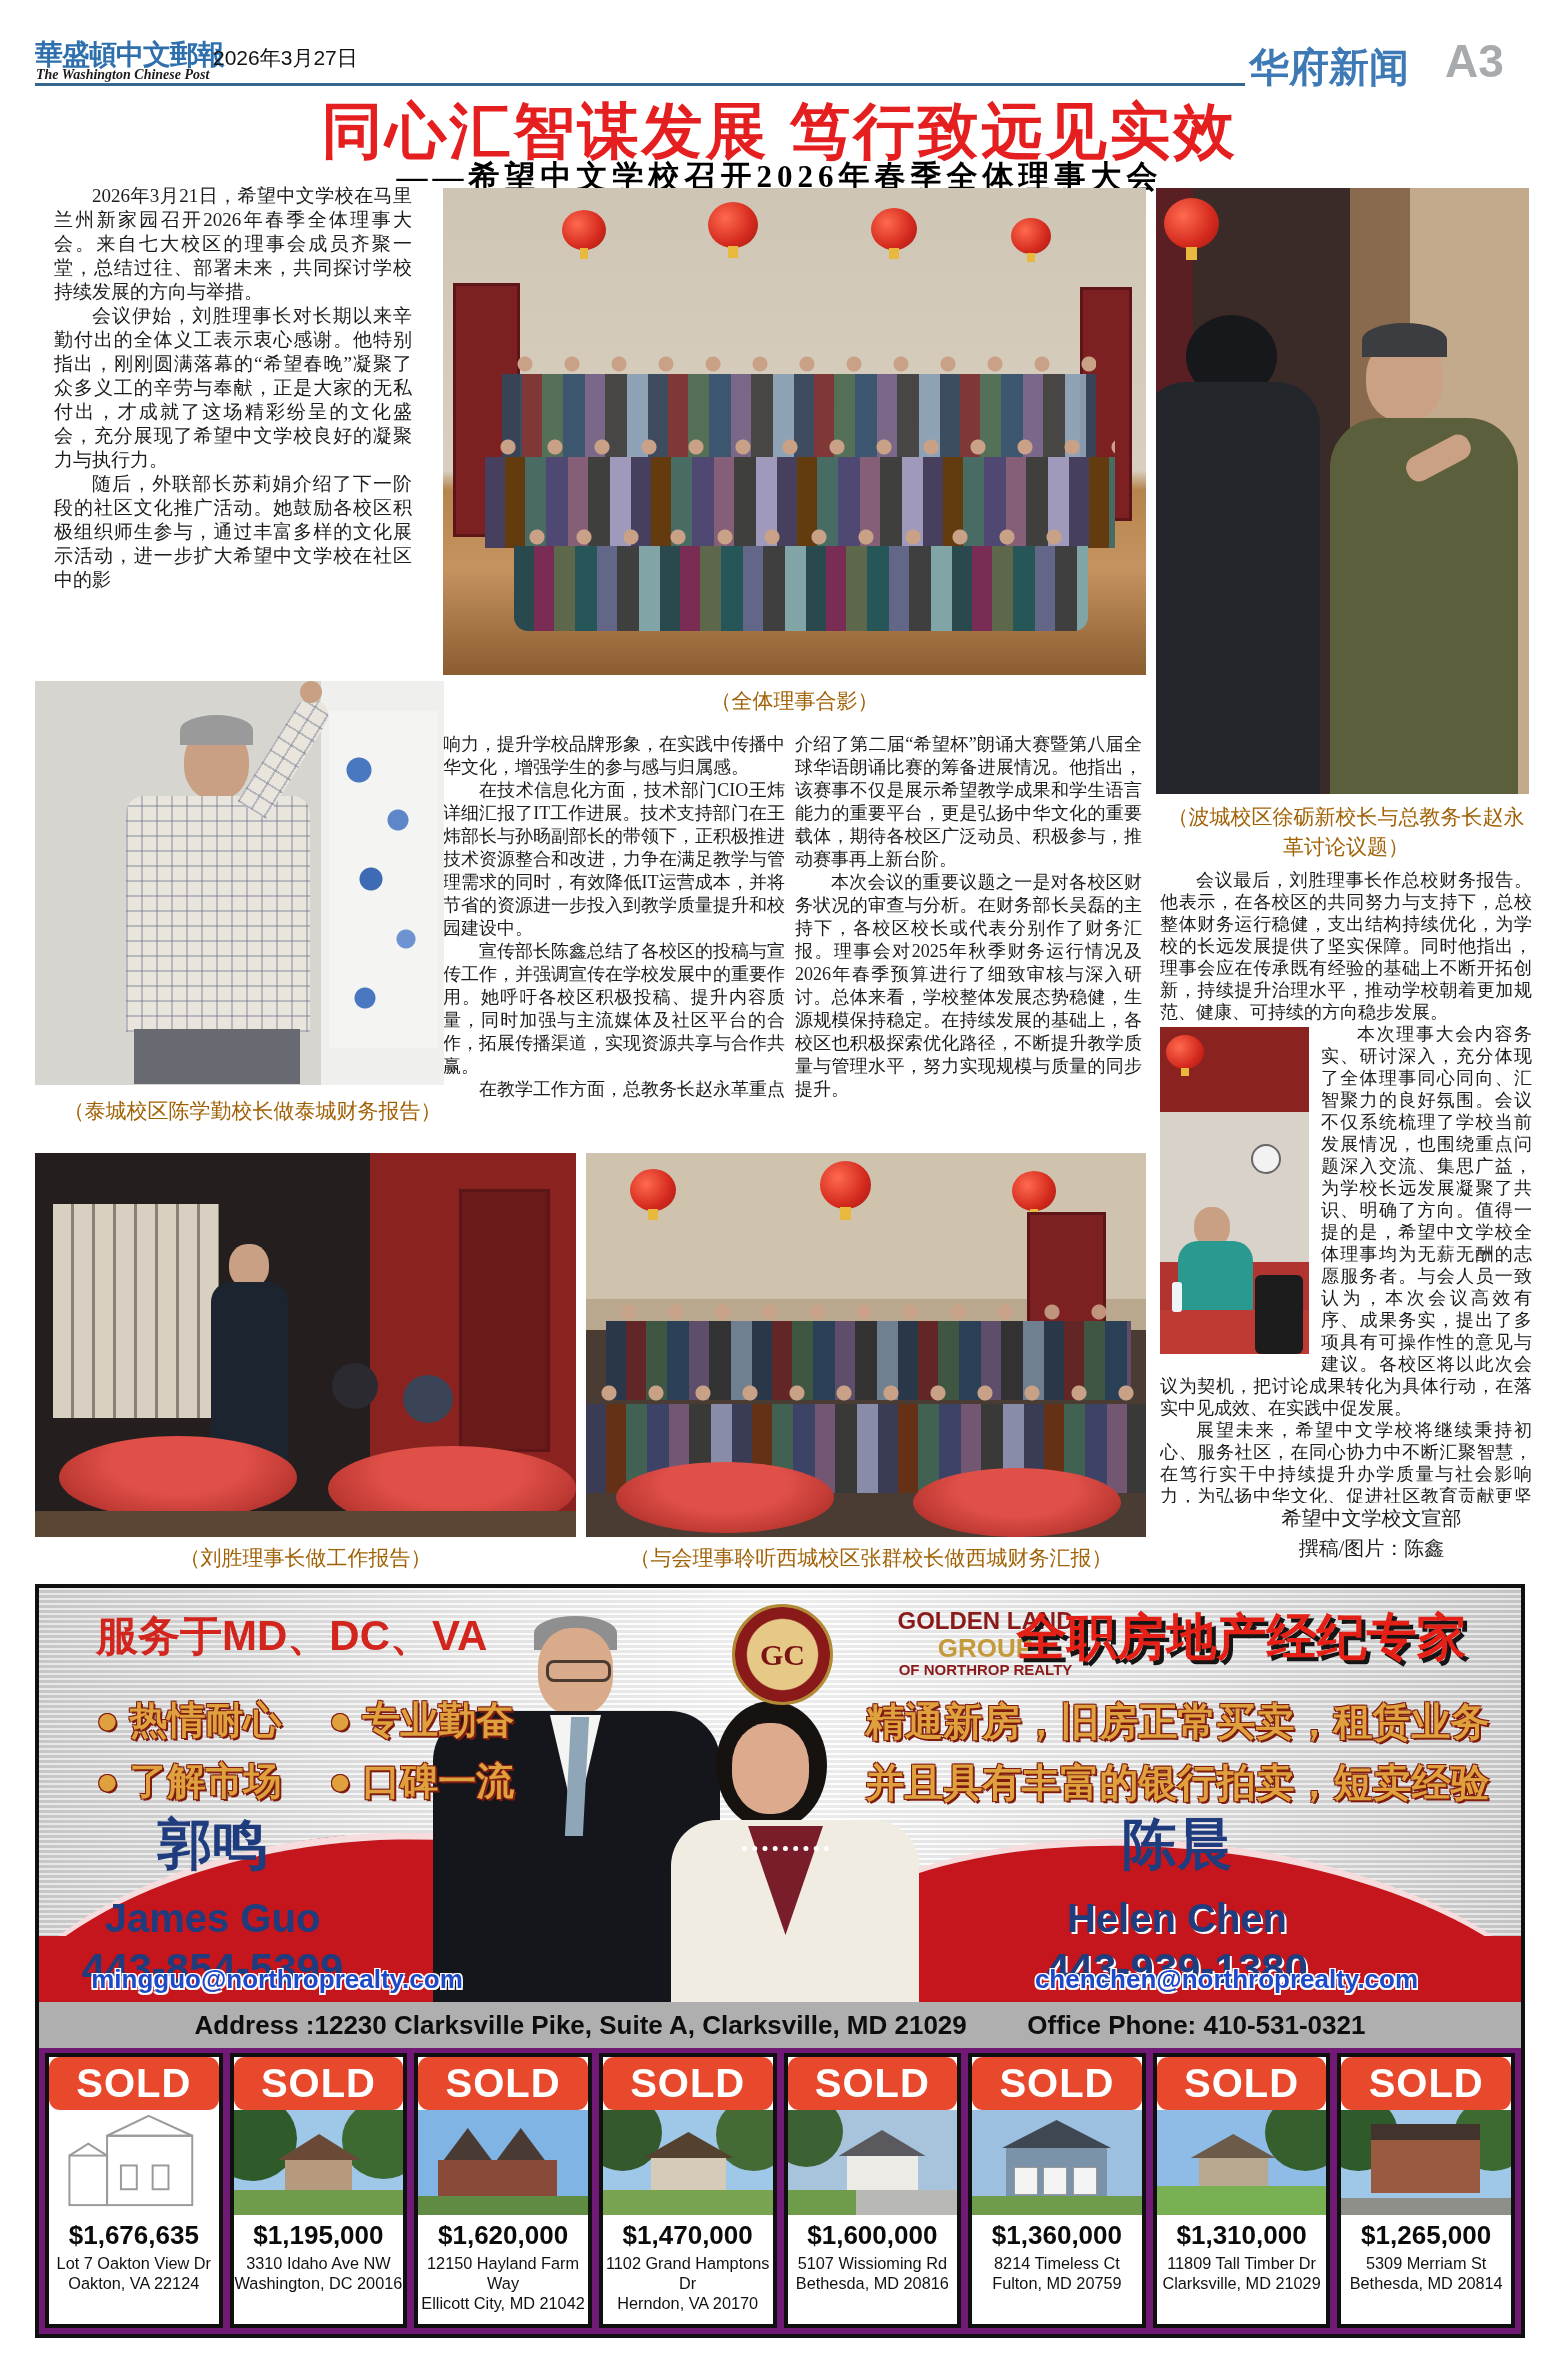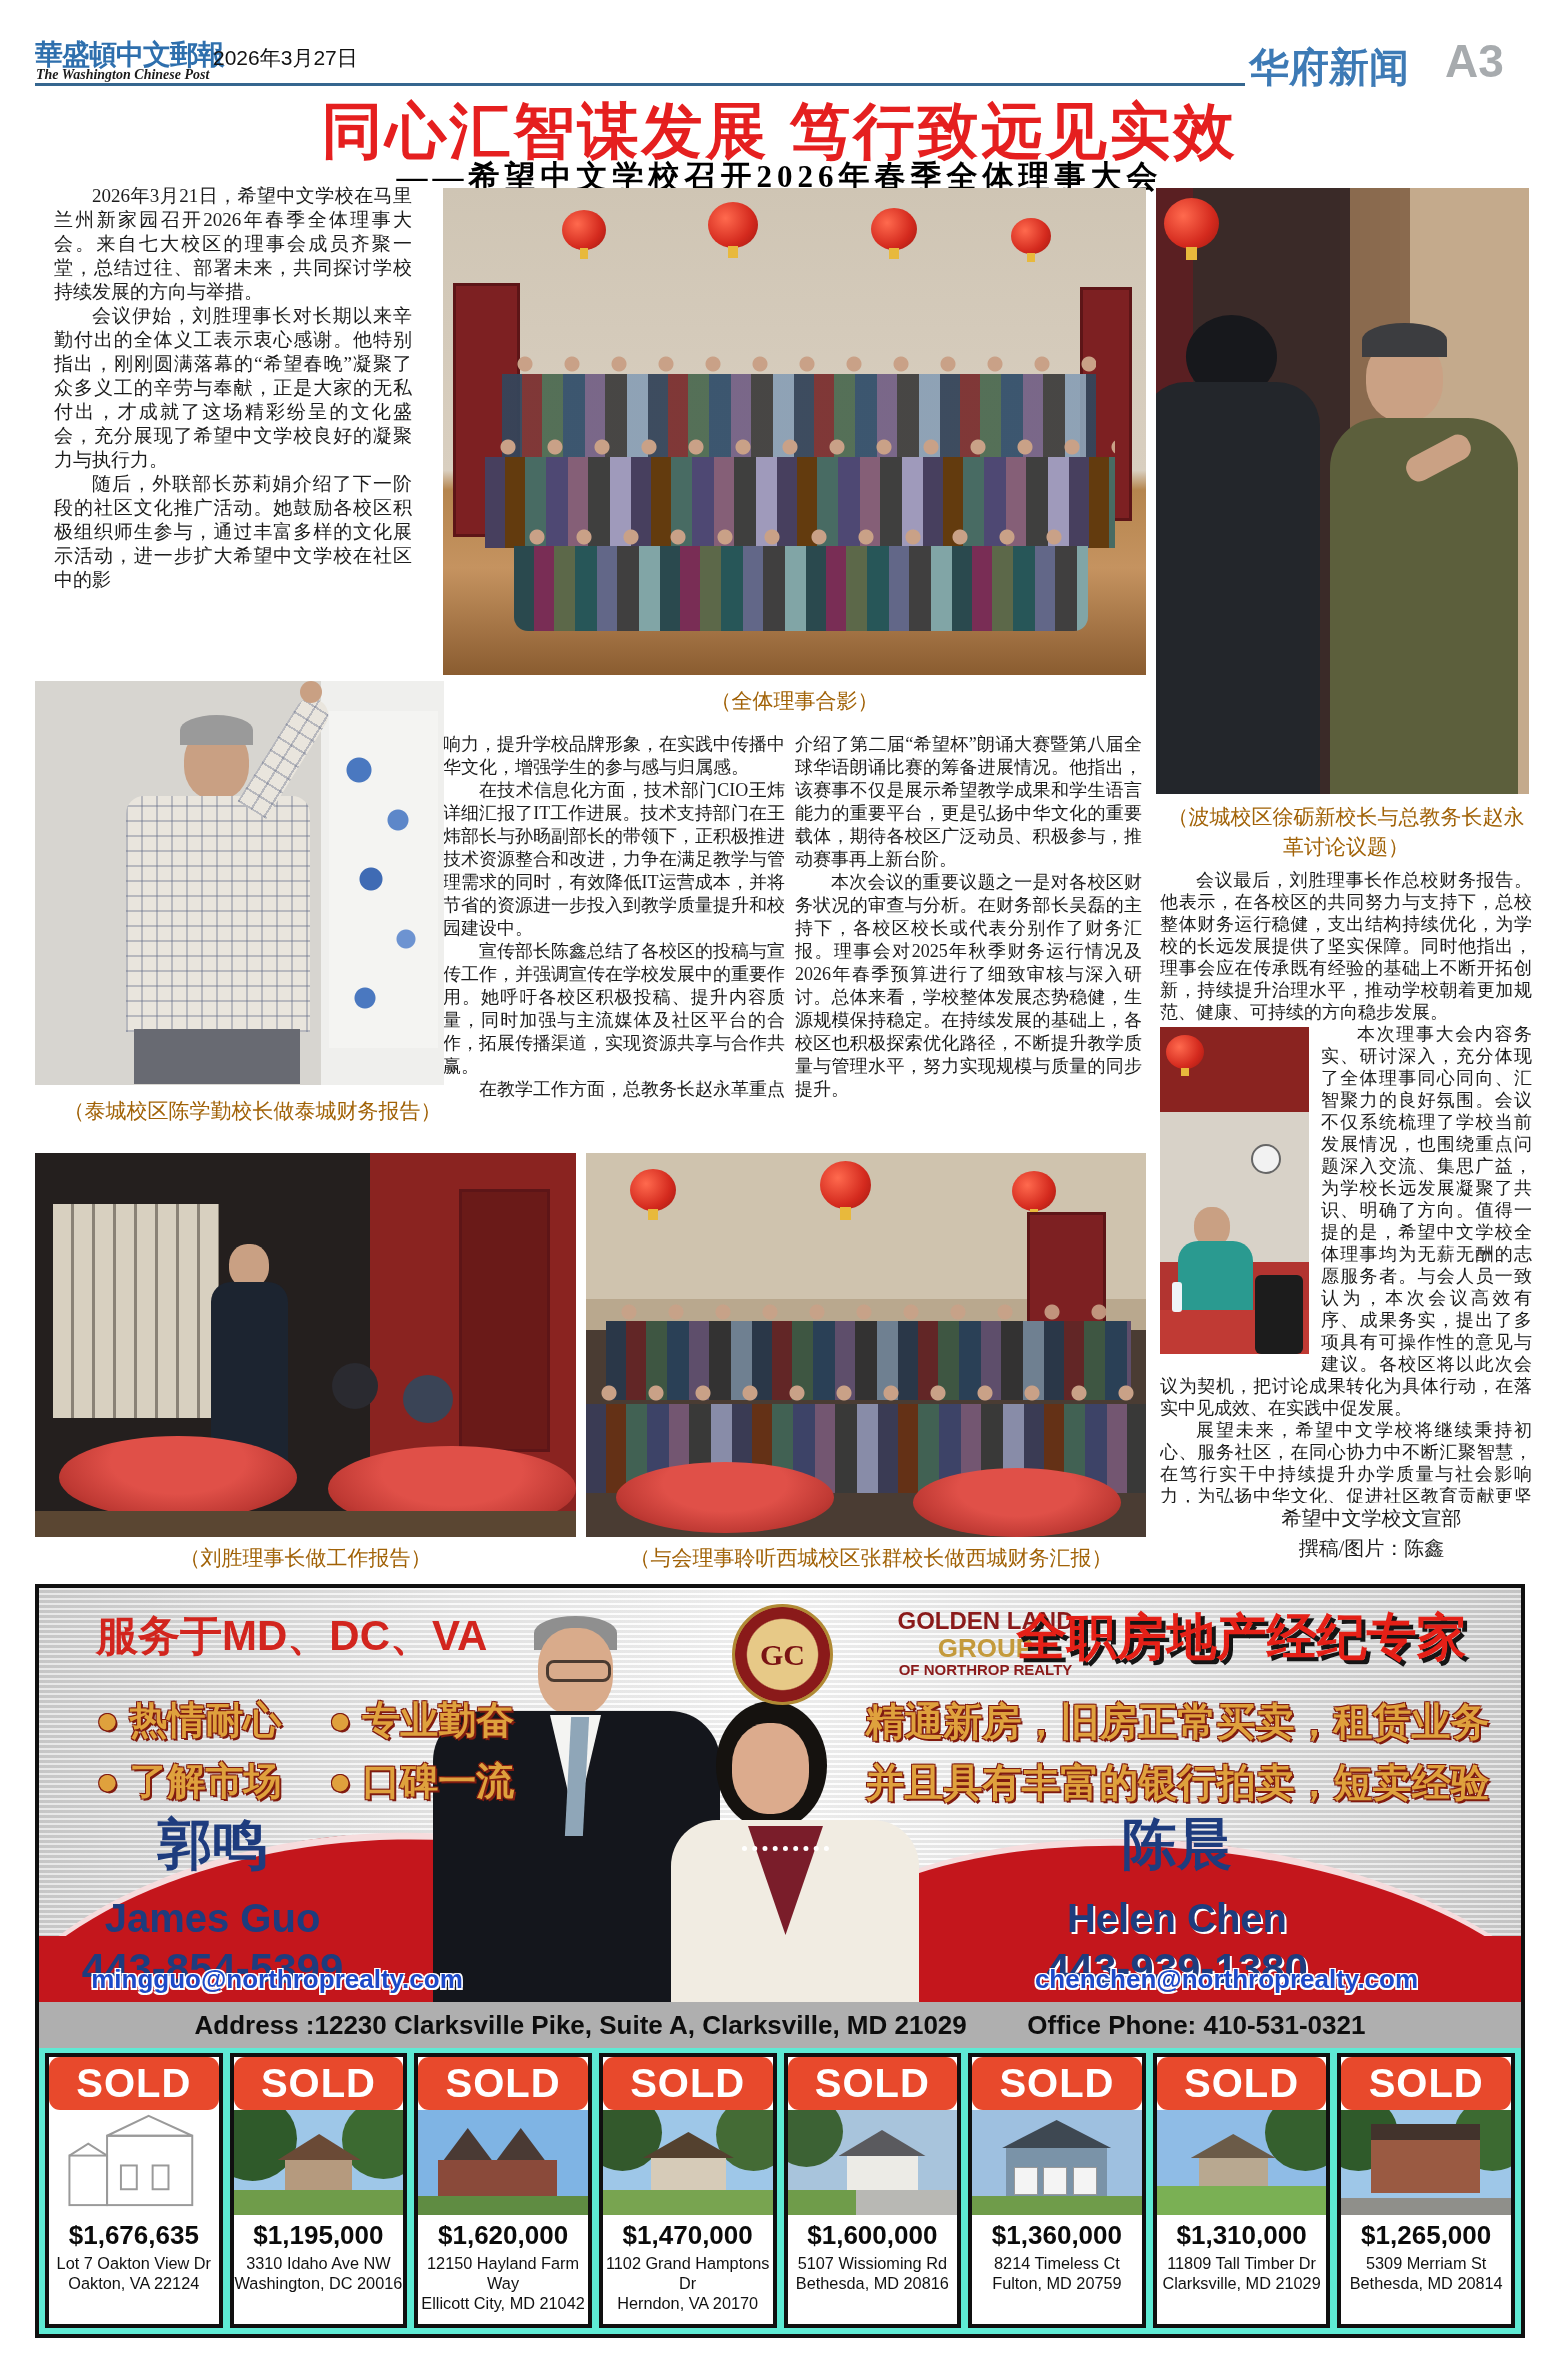--- a/index.html
+++ b/index.html
@@ -56,21 +56,21 @@
   #photo-bl{left:35px;top:1153px;width:541px;height:384px;background:
      linear-gradient(90deg,#241f1e 0 62%,#8a2320 62% 100%);}
   #photo-br{left:586px;top:1153px;width:560px;height:384px;
      background:linear-gradient(180deg,#cfc3ae 0 38%,#b9a88e 38% 46%,#4a3c33 46% 100%);}
   .tablecloth{background:radial-gradient(ellipse at 50% 30%,#e05048 0 40%,#c03a34 70%,#8f201c 100%);
               border-radius:50%;}
   #photo-small{float:left;width:149px;height:327px;margin:4px 12px 4px 0;position:relative;overflow:hidden;
      background:linear-gradient(180deg,#8a2320 0 26%,#d8d2c8 26% 72%,#b23430 72% 100%);}
   
   #ad{left:35px;top:1584px;width:1490px;height:754px;border:4px solid #101010;box-sizing:border-box;
-      background:#5eead4;font-family:"Liberation Sans",sans-serif;}
+      background:#701a75;font-family:"Liberation Sans",sans-serif;}
   #ad-main{position:absolute;left:0;top:0;right:0;height:414px;overflow:hidden;
      background:
        repeating-linear-gradient(180deg,rgba(255,255,255,.45) 0 2px,rgba(0,0,0,.07) 2px 5px),
        linear-gradient(90deg,#d5d5d5,#f2f2f2 28%,#ffffff 50%,#ededed 72%,#d2d2d2);}
   .swoosh{position:absolute;background:#C4161C;}
   .swoosh-arc{border-radius:50% 50% 0 0/100% 100% 0 0;border-top:7px solid rgba(255,255,255,.85);}
   .ad-red-text{color:#D2251E;font-weight:900;}
   .ad-gold{color:#DFA13D;font-weight:900;
      text-shadow:2px 2px 0 #801b10,-1px -1px 0 #801b10,1px -1px 0 #801b10,-1px 1px 0 #801b10;}
   .ad-gold .bullet-item:before{content:"● ";}

